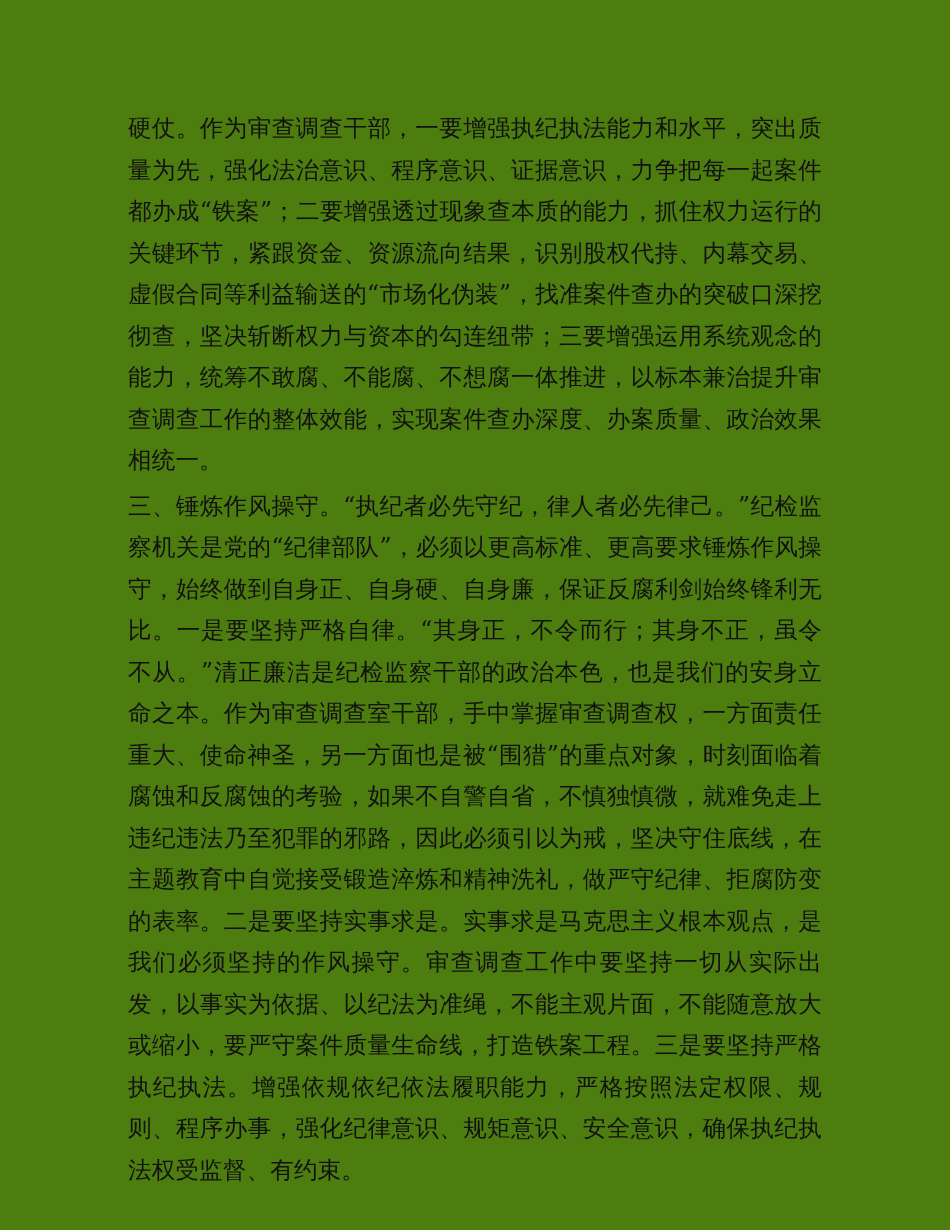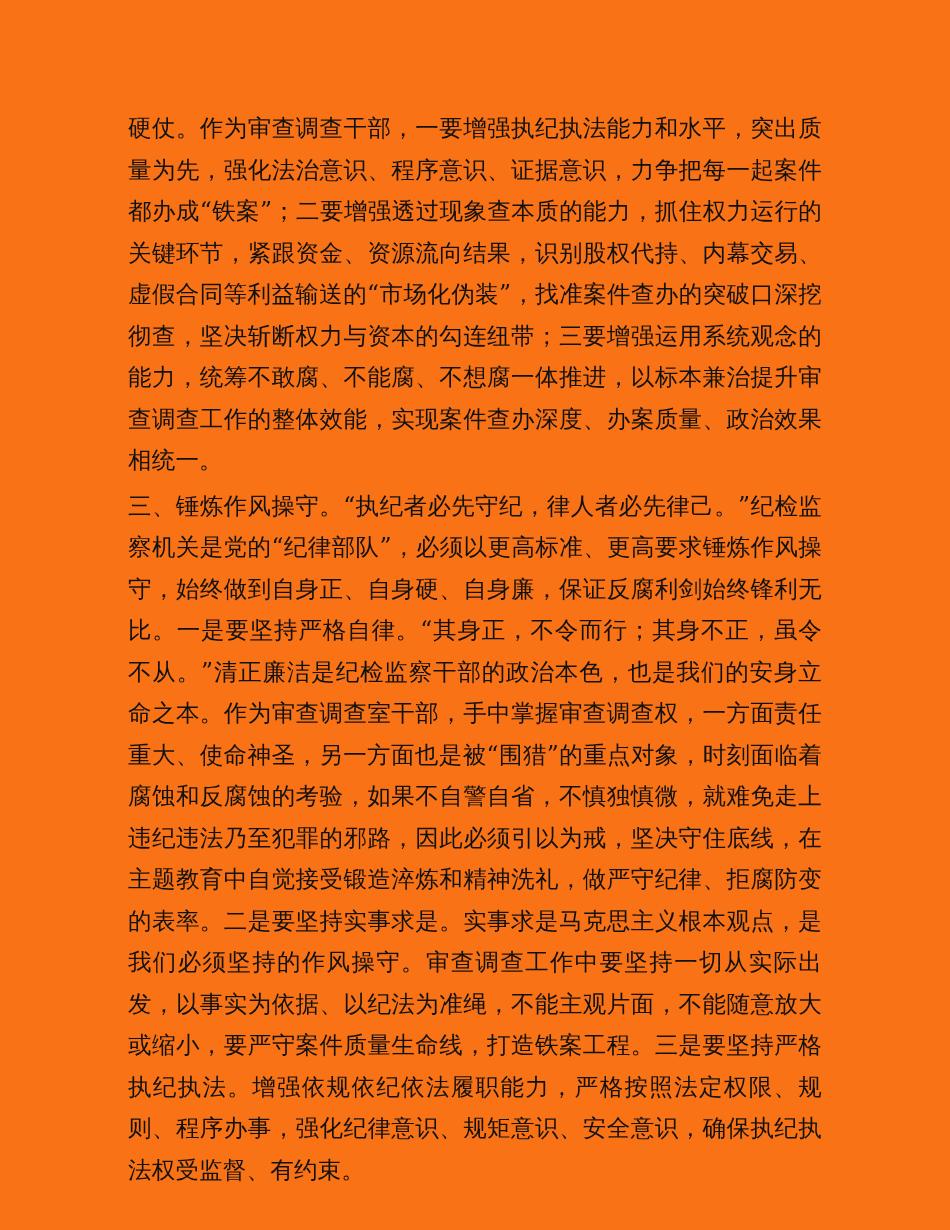--- a/index.html
+++ b/index.html
@@ -12,21 +12,21 @@
     background: #ffffff;
     font-family: "DejaVu Serif", "Liberation Serif", serif;
     color: #1a1a1a;
   }
   .page {
     box-sizing: border-box;
     width: 950px;
     height: 1230px;
     padding: 108px 128px 0 128px;
     position: relative;
-    background: #f97316;
+    background: #4d7c0f;
   }
   .doc-body {
     width: 694px;
   }
   p.para {
     margin: 0 0 2px 0;
     font-size: 23.5px;
     line-height: 41.5px;
     text-align: justify;
     text-justify: inter-ideograph;

